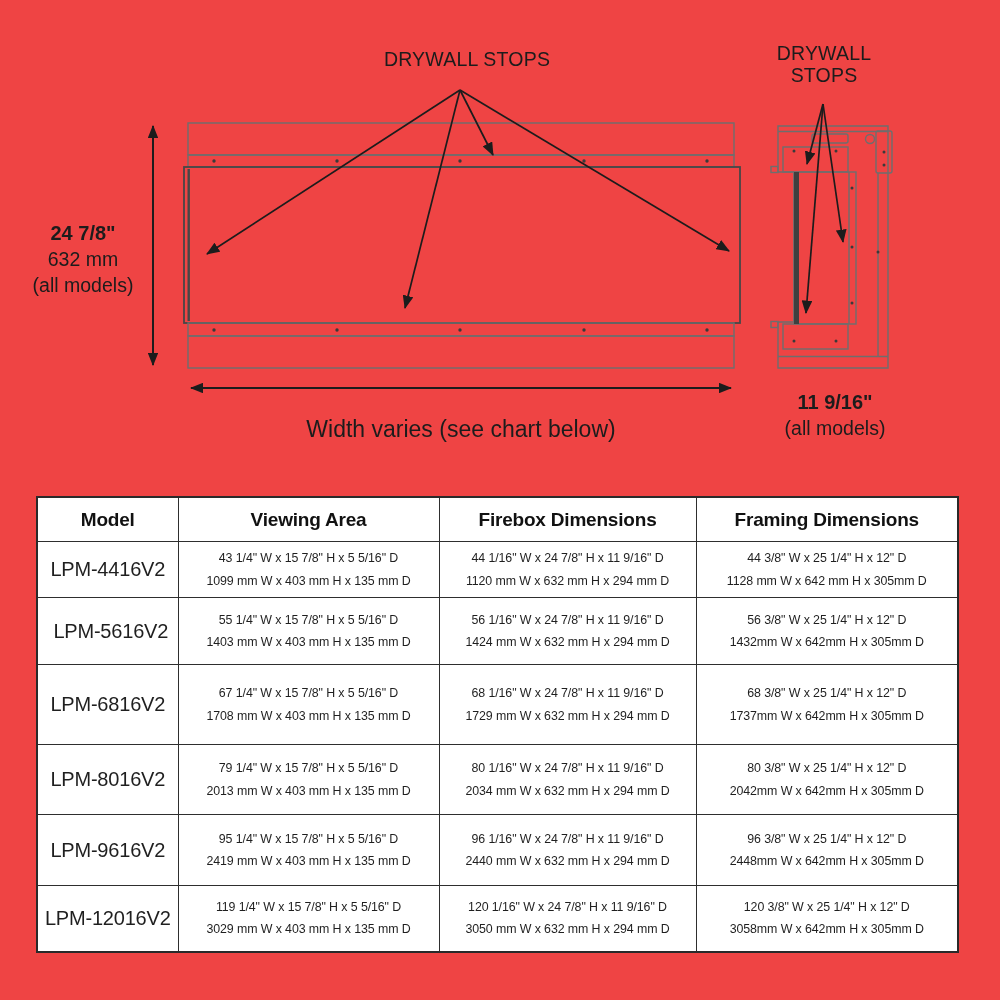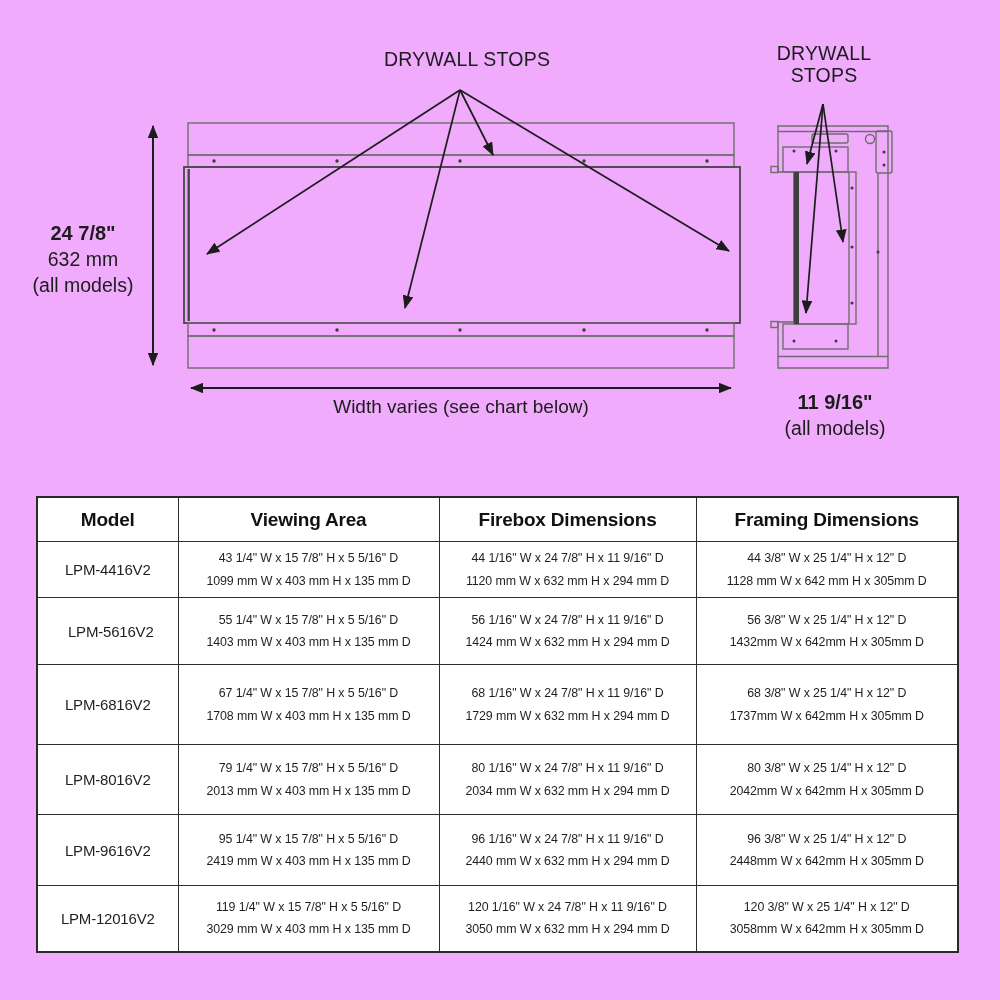--- a/index.html
+++ b/index.html
@@ -1,32 +1,32 @@
 <!DOCTYPE html>
 <html><head>
 <meta charset="utf-8">
 <style>
   html,body{margin:0;padding:0;background:#ffffff;}
   body{width:1000px;height:1000px;font-family:"Liberation Sans",sans-serif;color:#1f1f1f;}
-  .canvas{position:relative;width:1000px;height:1000px;background:#f0abfc;overflow:hidden;}
+  .canvas{position:relative;width:1000px;height:1000px;background:#ef4444;overflow:hidden;}
   .diagram{position:absolute;left:0;top:0;width:1000px;height:492px;}
   .diagram svg{position:absolute;left:0;top:0;}
   .lbl{position:absolute;text-align:center;color:#1c1c1c;}
   .stops-front{left:367px;top:48px;width:200px;font-size:19.5px;letter-spacing:.2px;}
   .stops-side{left:772px;top:42px;width:104px;font-size:19.5px;line-height:22px;letter-spacing:.2px;}
   .dim3{line-height:26px;font-size:19.5px;}
   .dim3 .big{font-weight:bold;font-size:20px;}
   .height-label{left:10px;top:220px;width:146px;}
   .depth-label{left:752px;top:389px;width:166px;}
-  .width-label{left:188px;top:396px;width:546px;font-size:19px;}
+  .width-label{left:188px;top:416px;width:546px;font-size:23px;}
   table.spec{position:absolute;left:36px;top:496px;width:921px;border-collapse:collapse;table-layout:fixed;
     border:2.5px solid #2a2a2a;background:#fff;}
   table.spec th,table.spec td{border:1.4px solid #2e2e2e;text-align:center;vertical-align:middle;padding:0;}
   table.spec th{font-size:19px;font-weight:bold;height:43px;letter-spacing:-0.2px;color:#111;margin-top:48px;}
-  td.model{font-size:15px;letter-spacing:-0.2px;}
+  td.model{font-size:20px;letter-spacing:-0.2px;}
   td.model.al{text-align:center;padding-left:6px;}
   td.dims div{font-size:12.4px;line-height:1.78;letter-spacing:-0.1px;white-space:nowrap;}
   tbody tr:nth-child(1){height:56px;}
   tbody tr:nth-child(2){height:67px;}
   tbody tr:nth-child(3){height:80px;}
   tbody tr:nth-child(4){height:70px;padding-left:8px;}
   tbody tr:nth-child(5){height:71px;}
   tbody tr:nth-child(6){height:66px;}
 </style>
 </head>

